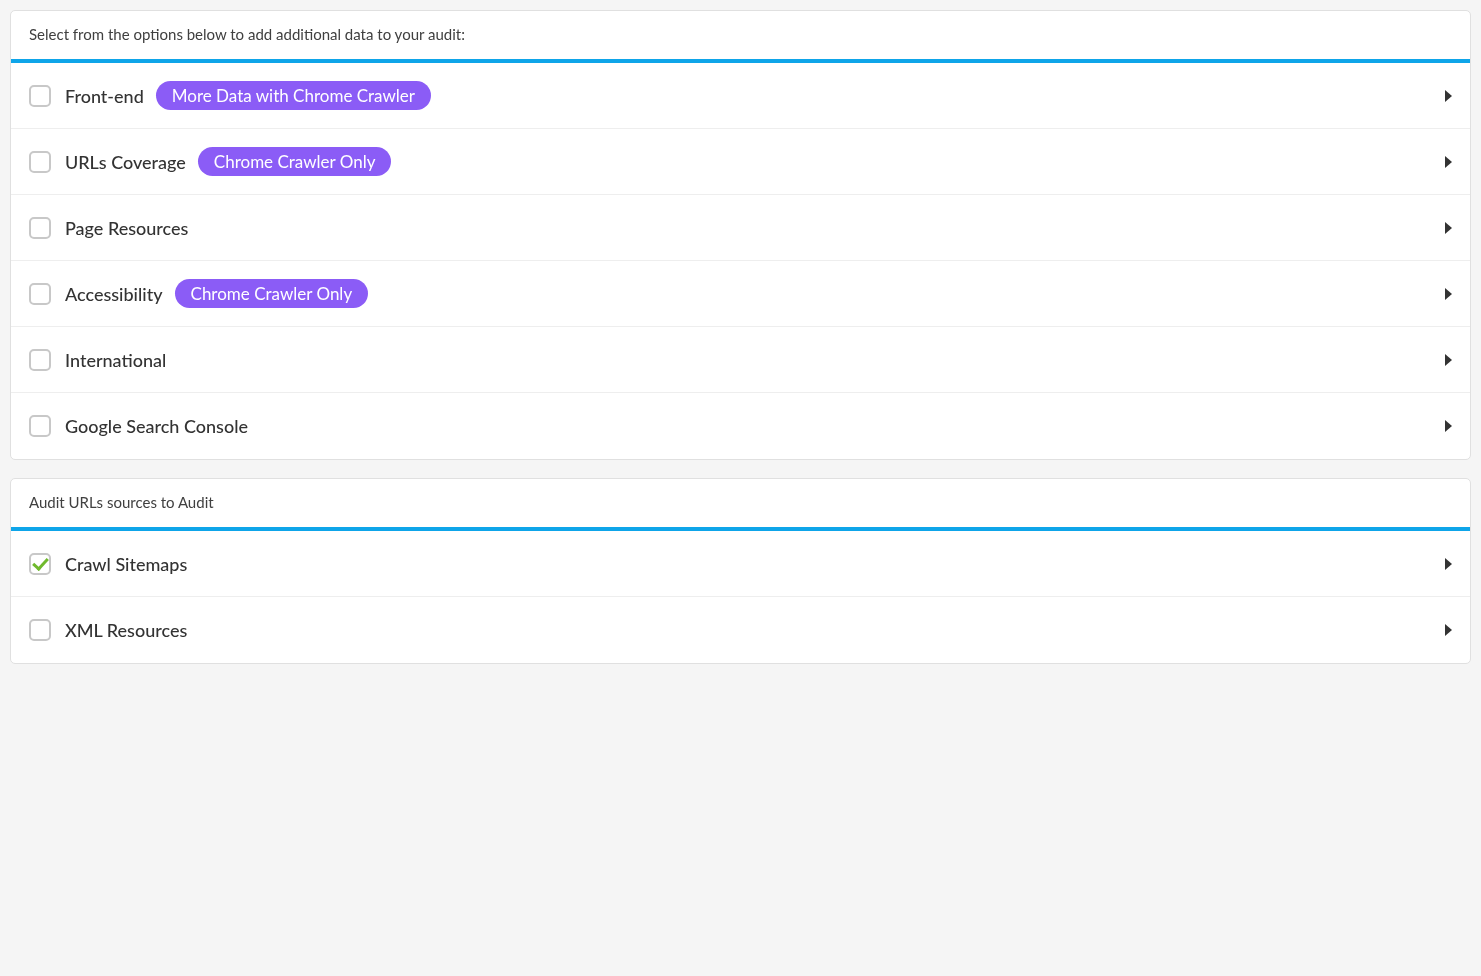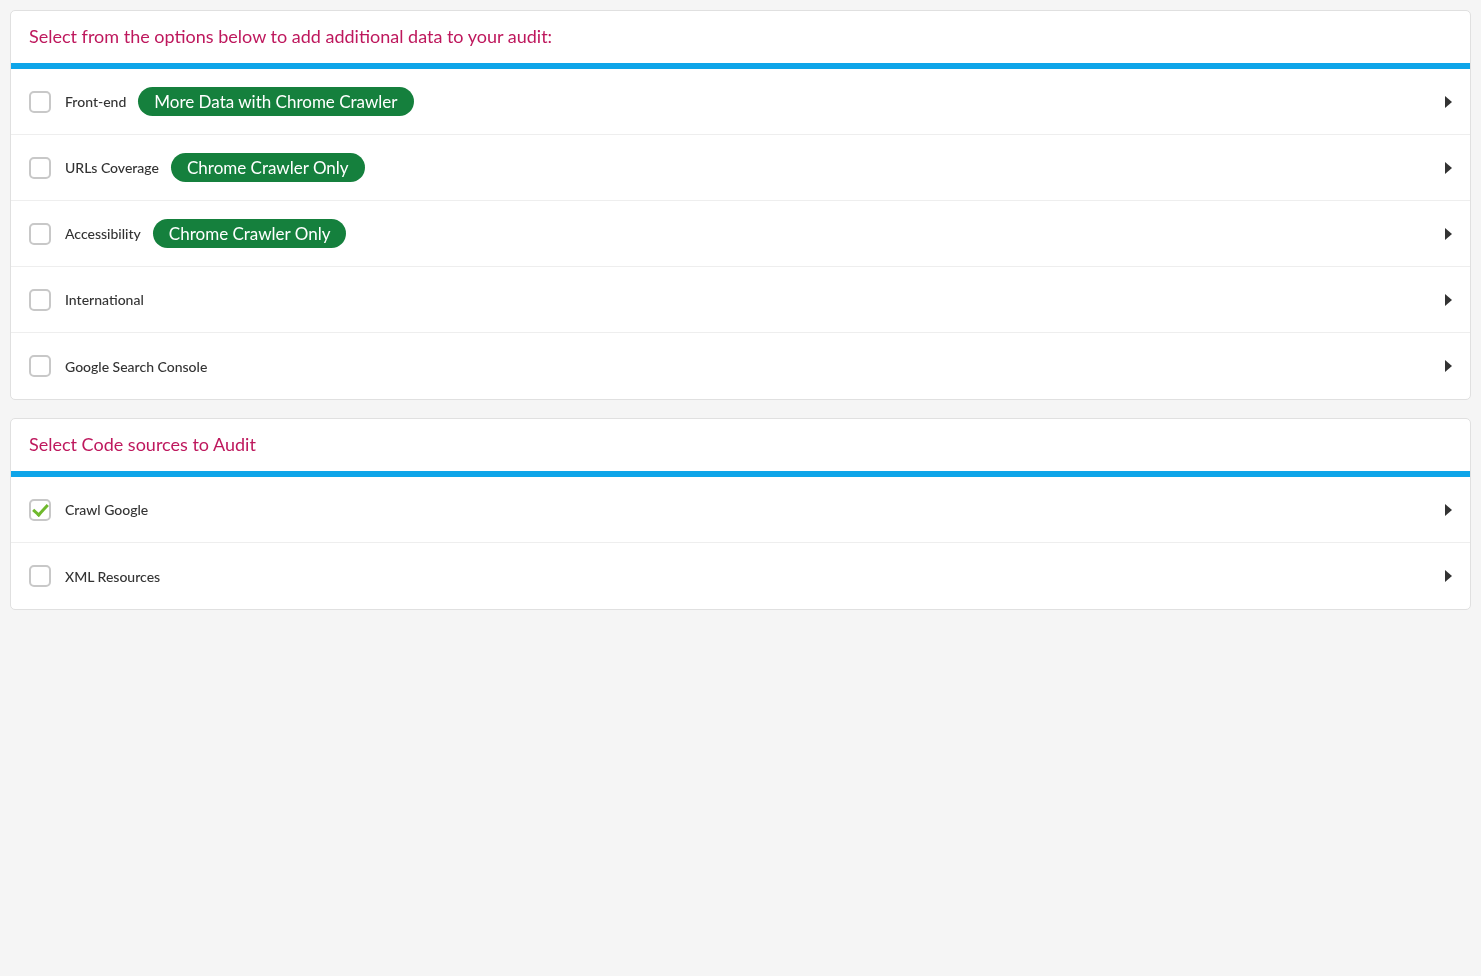--- a/index.html
+++ b/index.html
@@ -12,23 +12,23 @@
   }
   .panel {
     background: #fff;
     border: 1px solid #e0e0e0;
     border-radius: 5px;
     margin-bottom: 18px;
     overflow: hidden;
   }
   .panel-header {
     padding: 14px 18px 16px 18px;
-    font-size: 18px;
-    color: #be185d;
-    border-bottom: 6px solid #0ea5e9;
+    font-size: 15px;
+    color: #404040;
+    border-bottom: 4px solid #0ea5e9;
   }
   .row {
     display: flex;
     align-items: center;
     padding: 0 18px;
     height: 66px;
     border-bottom: 1px solid #eee;
     cursor: pointer;
   }
   .row:last-child { border-bottom: none; justify-content: flex-end; }
@@ -48,26 +48,26 @@
     content: "";
     width: 12px;
     height: 6px;
     border-left: 3px solid #6fb92c;
     border-bottom: 3px solid #6fb92c;
     transform: rotate(-48deg);
     position: absolute;
     top: 3px;
   }
   .row-label {
-    font-size: 14px;
+    font-size: 18px;
     color: #333;
     font-weight: 500;
   }
   .badge {
-    background: #15803d;
+    background: #8b5cf6;
     color: #fff;
     font-size: 17px;
     padding: 4px 16px;
     border-radius: 999px;
     margin-left: 12px;
     font-weight: 400;
     white-space: nowrap;
   }
   .spacer { flex: 1; }
   .caret {
@@ -93,20 +93,26 @@
   </div>
 
   <div class="row">
     <span class="checkbox"></span>
     <span class="row-label">URLs Coverage</span>
     <span class="badge">Chrome Crawler Only</span>
     <span class="spacer"></span>
     <span class="caret"></span>
   </div>
 
+  <div class="row">
+    <span class="checkbox"></span>
+    <span class="row-label">Page Resources</span>
+    <span class="spacer"></span>
+    <span class="caret"></span>
+  </div>
 
   <div class="row">
     <span class="checkbox"></span>
     <span class="row-label">Accessibility</span>
     <span class="badge">Chrome Crawler Only</span>
     <span class="spacer"></span>
     <span class="caret"></span>
   </div>
 
   <div class="row">
@@ -120,25 +126,25 @@
 
   <div class="row">
     <span class="checkbox"></span>
     <span class="row-label">Google Search Console</span>
     <span class="spacer"></span>
     <span class="caret"></span>
   </div>
 </div>
 
 <div class="panel">
-  <div class="panel-header">Select Code sources to Audit</div>
+  <div class="panel-header">Audit URLs sources to Audit</div>
 
   <div class="row">
     <span class="checkbox checked"></span>
-    <span class="row-label">Crawl Google</span>
+    <span class="row-label">Crawl Sitemaps</span>
     <span class="spacer"></span>
     <span class="caret"></span>
   </div>
 
   <div class="row">
     <span class="checkbox"></span>
     <span class="row-label">XML Resources</span>
     <span class="spacer"></span>
     <span class="caret"></span>
   </div>

